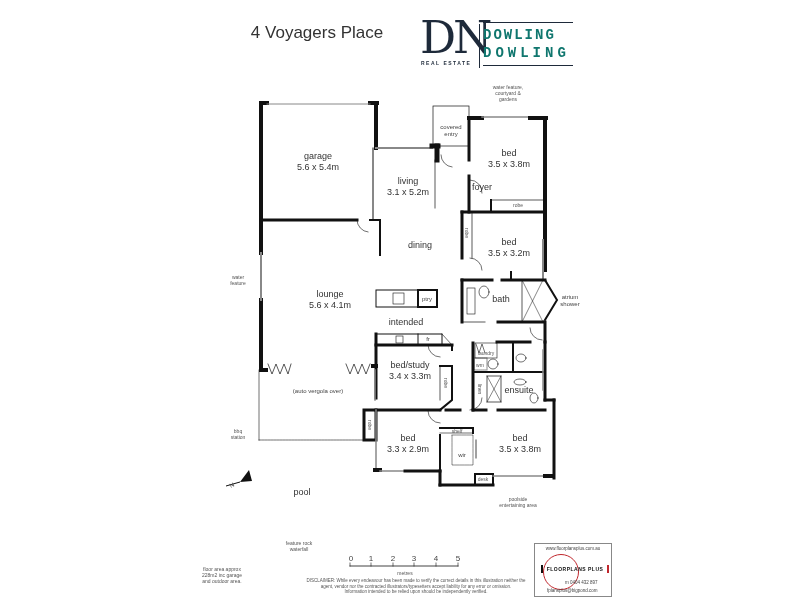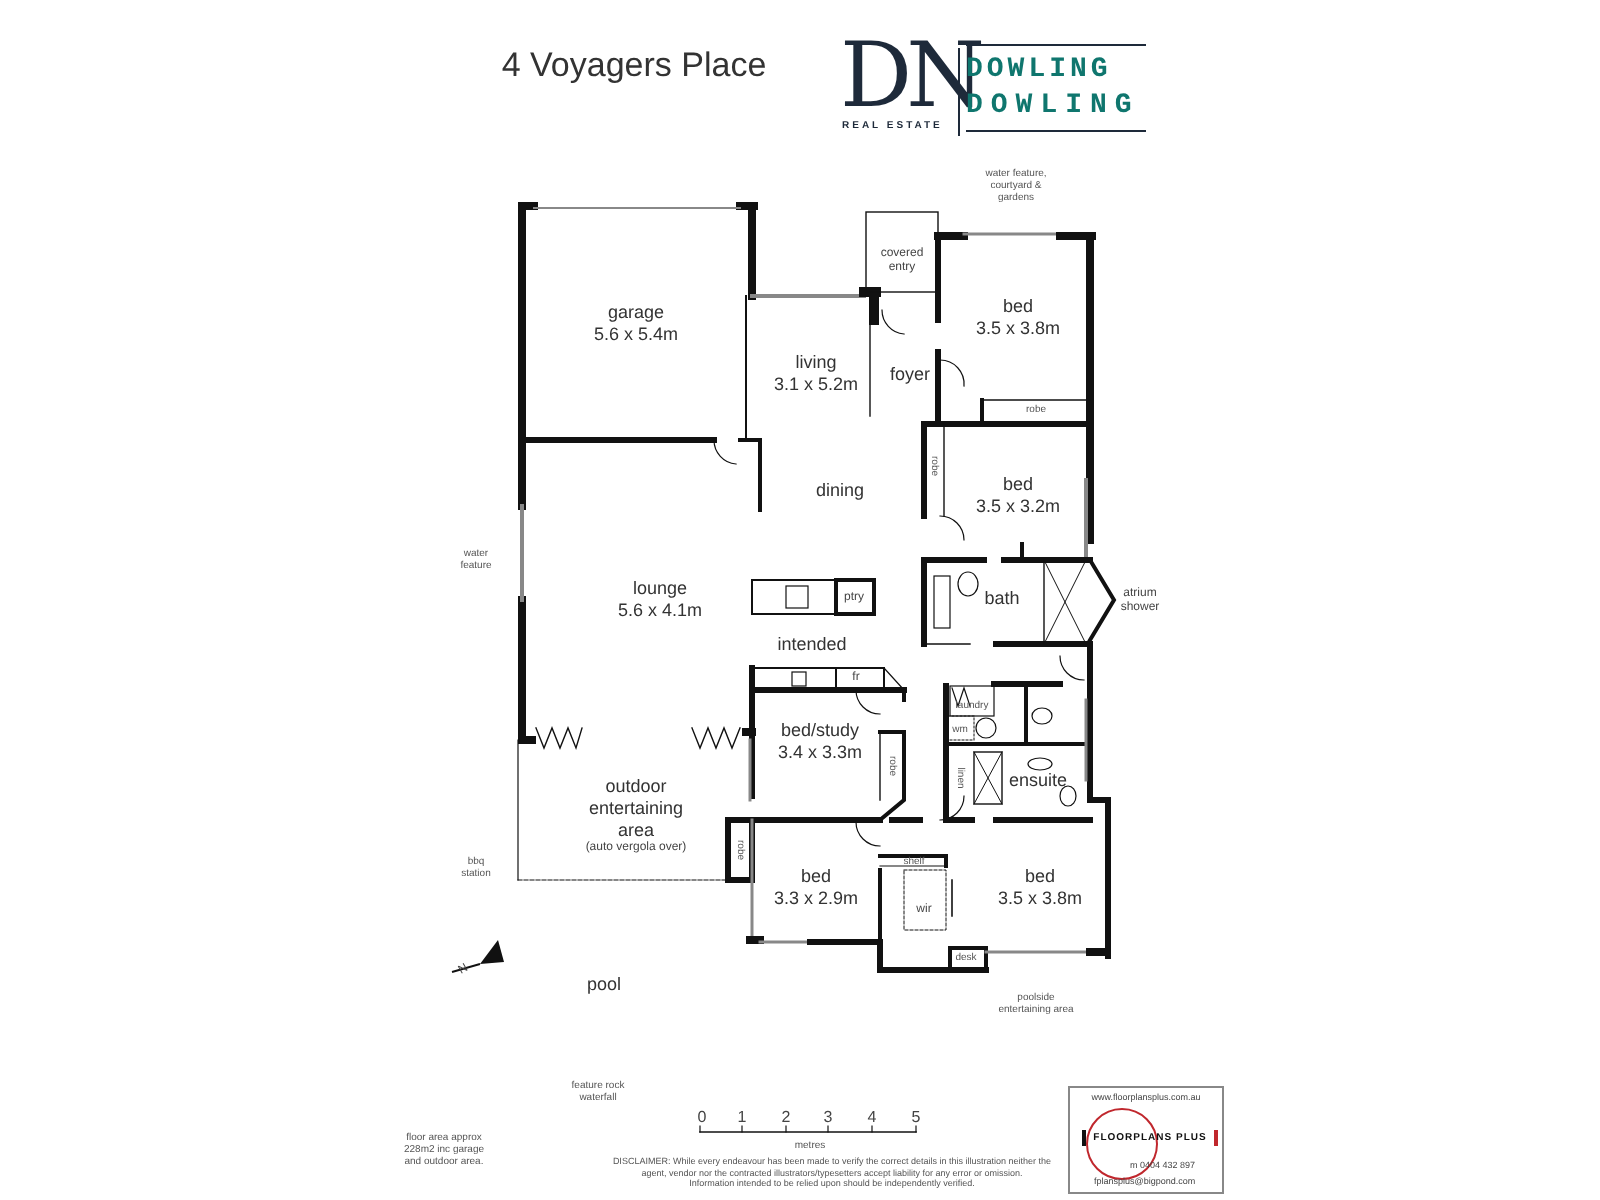--- a/index.html
+++ b/index.html
@@ -199,26 +199,25 @@
 </div>
 <div class="lbl" style="left:408px;top:433px;">
   <div>bed</div>
     <div>3.3 x 2.9m</div>
 </div>
 <div class="lbl" style="left:520px;top:433px;">
   <div>bed</div>
     <div>3.5 x 3.8m</div>
 </div>
 <div class="lbl" style="left:318px;top:388px;width:60px;white-space:normal;">
-  <div>outdoor entertaining area</div>
   <div class="sm">(auto vergola over)</div>
 </div>
 
 <div class="lbl sm" style="left:451px;top:124px;width:30px;white-space:normal;">covered entry</div>
-<div class="lbl" style="left:455px;top:182px;text-align:center;">foyer</div>
+<div class="lbl" style="left:482px;top:182px;text-align:center;">foyer</div>
 <div class="lbl" style="left:420px;top:240px;">dining</div>
 <div class="lbl" style="left:406px;top:317px;">intended</div>
 <div class="lbl sm" style="left:427px;top:296px;">ptry</div>
 <div class="lbl sm" style="left:428px;top:336px;">fr</div>
 <div class="lbl" style="left:501px;top:294px;">bath</div>
 <div class="lbl sm" style="left:570px;top:294px;width:28px;white-space:normal;">atrium shower</div>
 <div class="lbl xs" style="left:518px;top:202px;">robe</div>
 <div class="lbl xs" style="left:467px;top:230px;transform:translateX(-50%) rotate(90deg);">robe</div>
 <div class="lbl xs" style="left:446px;top:380px;transform:translateX(-50%) rotate(90deg);">robe</div>
 <div class="lbl xs" style="left:370px;top:422px;transform:translateX(-50%) rotate(90deg);">robe</div>

